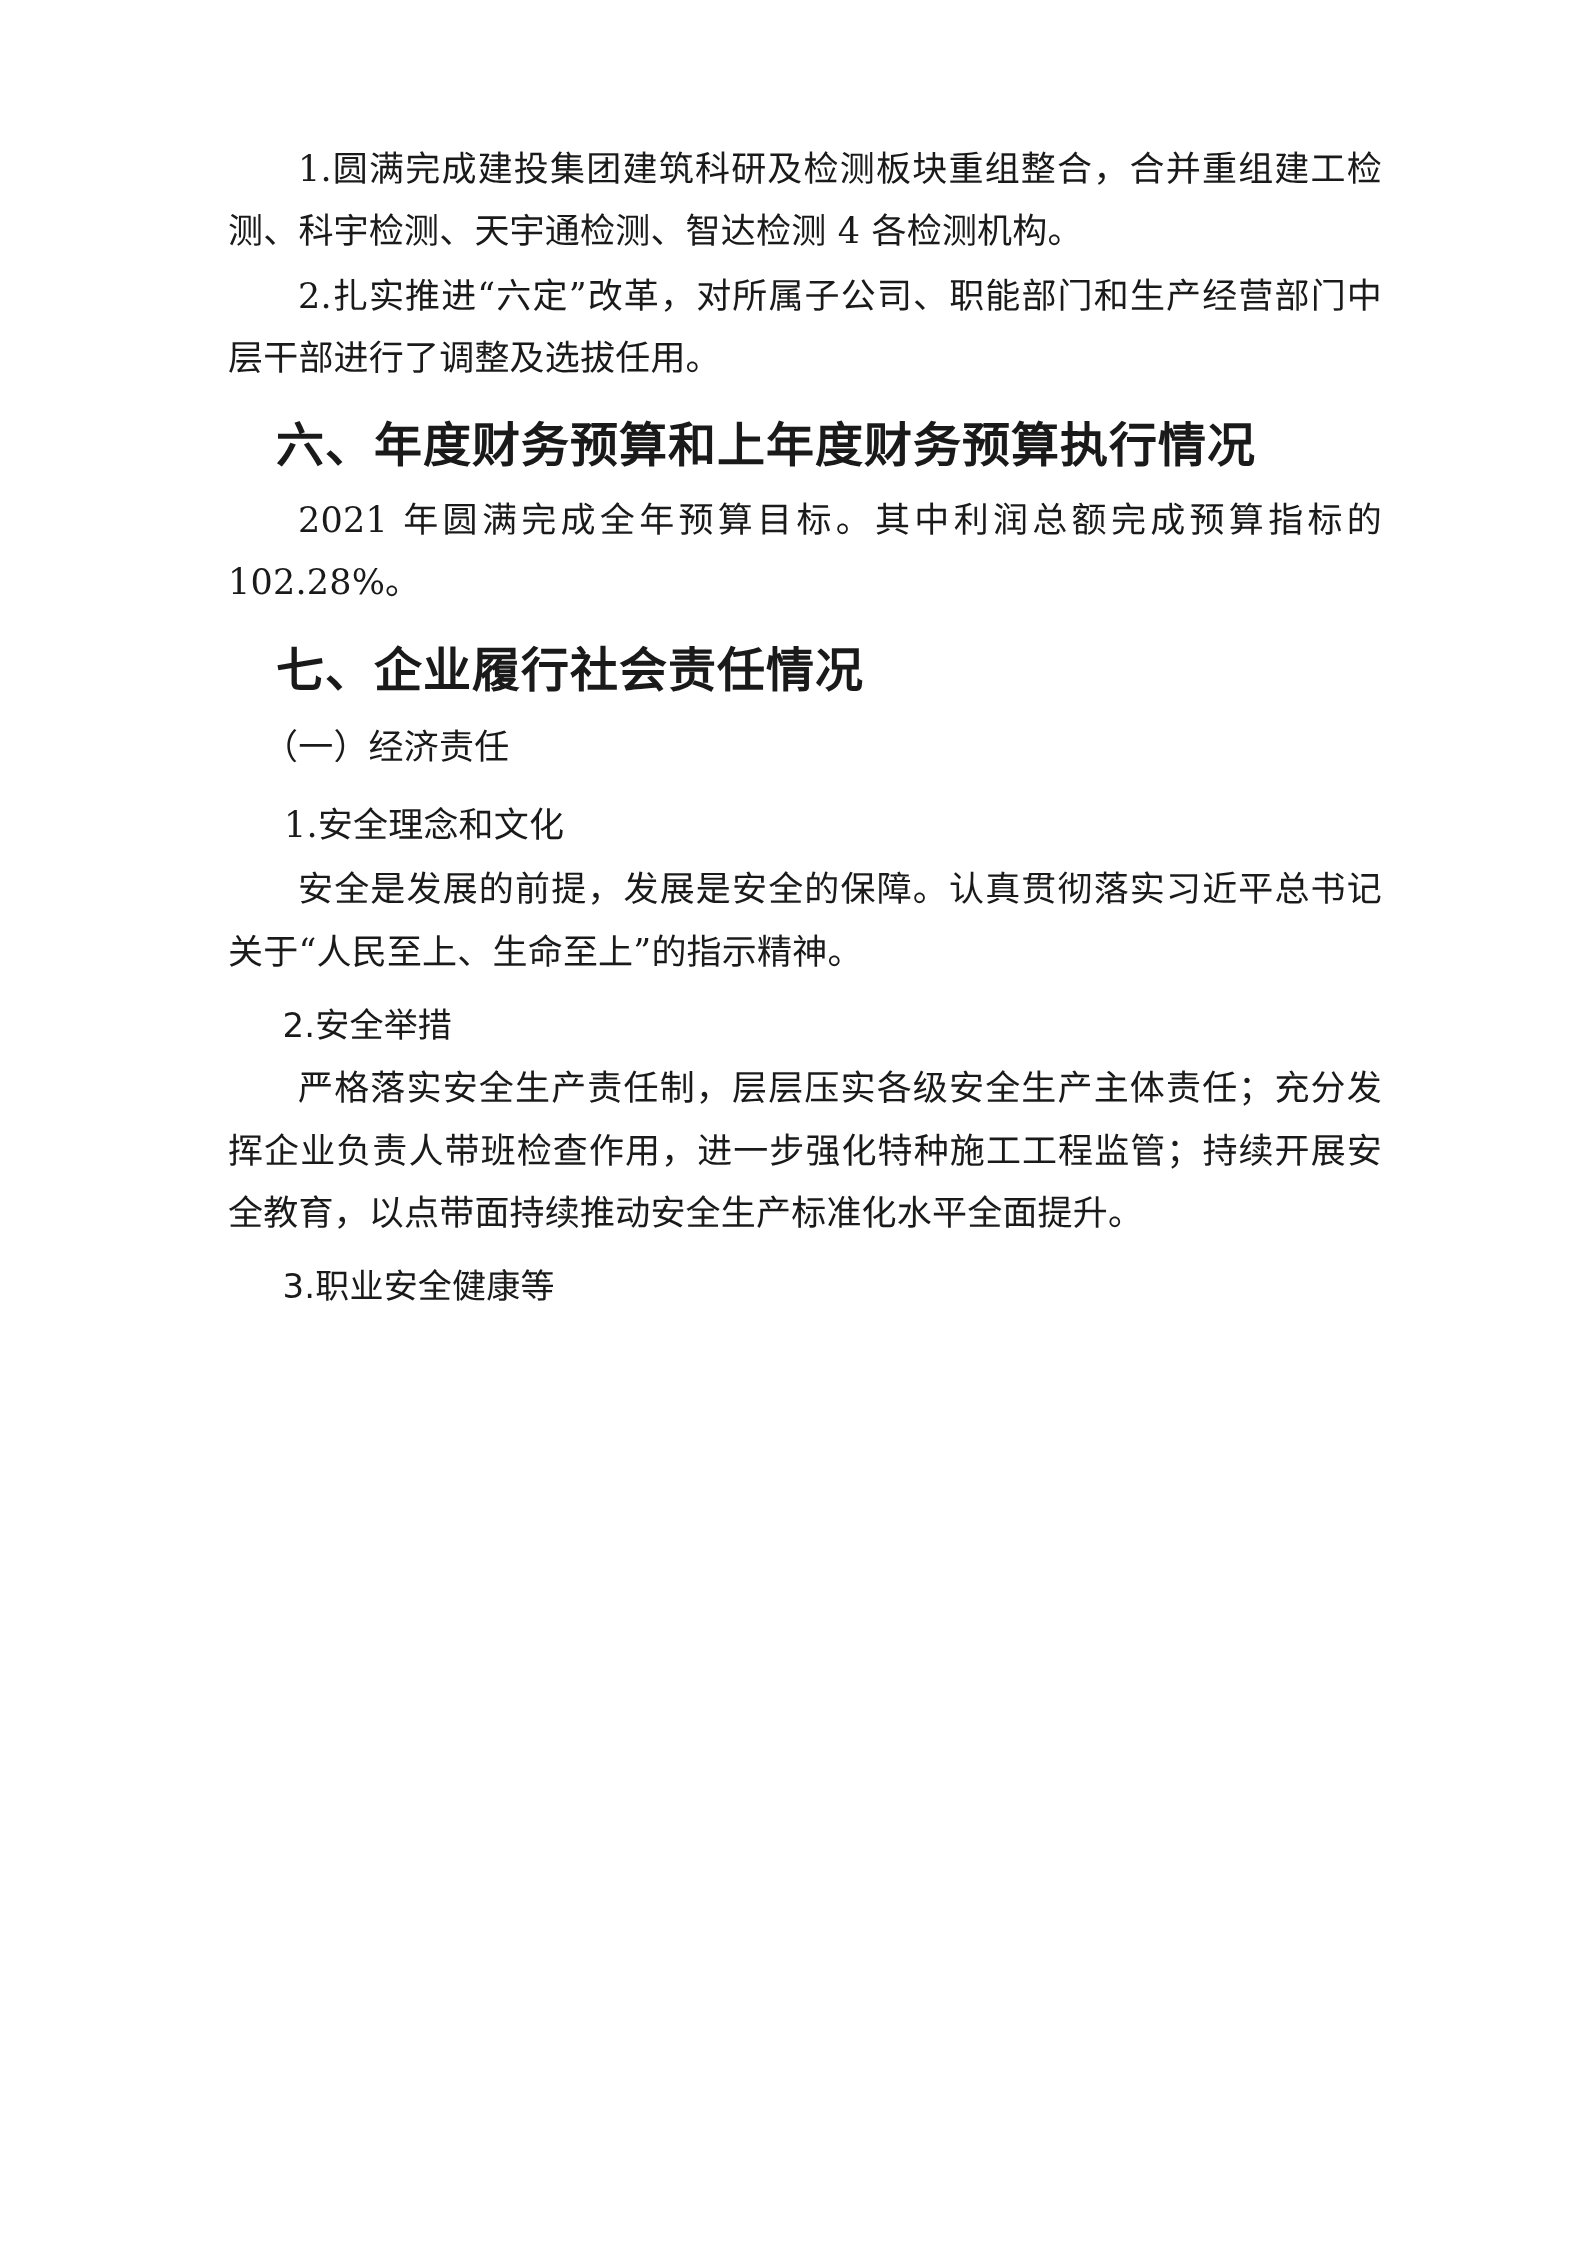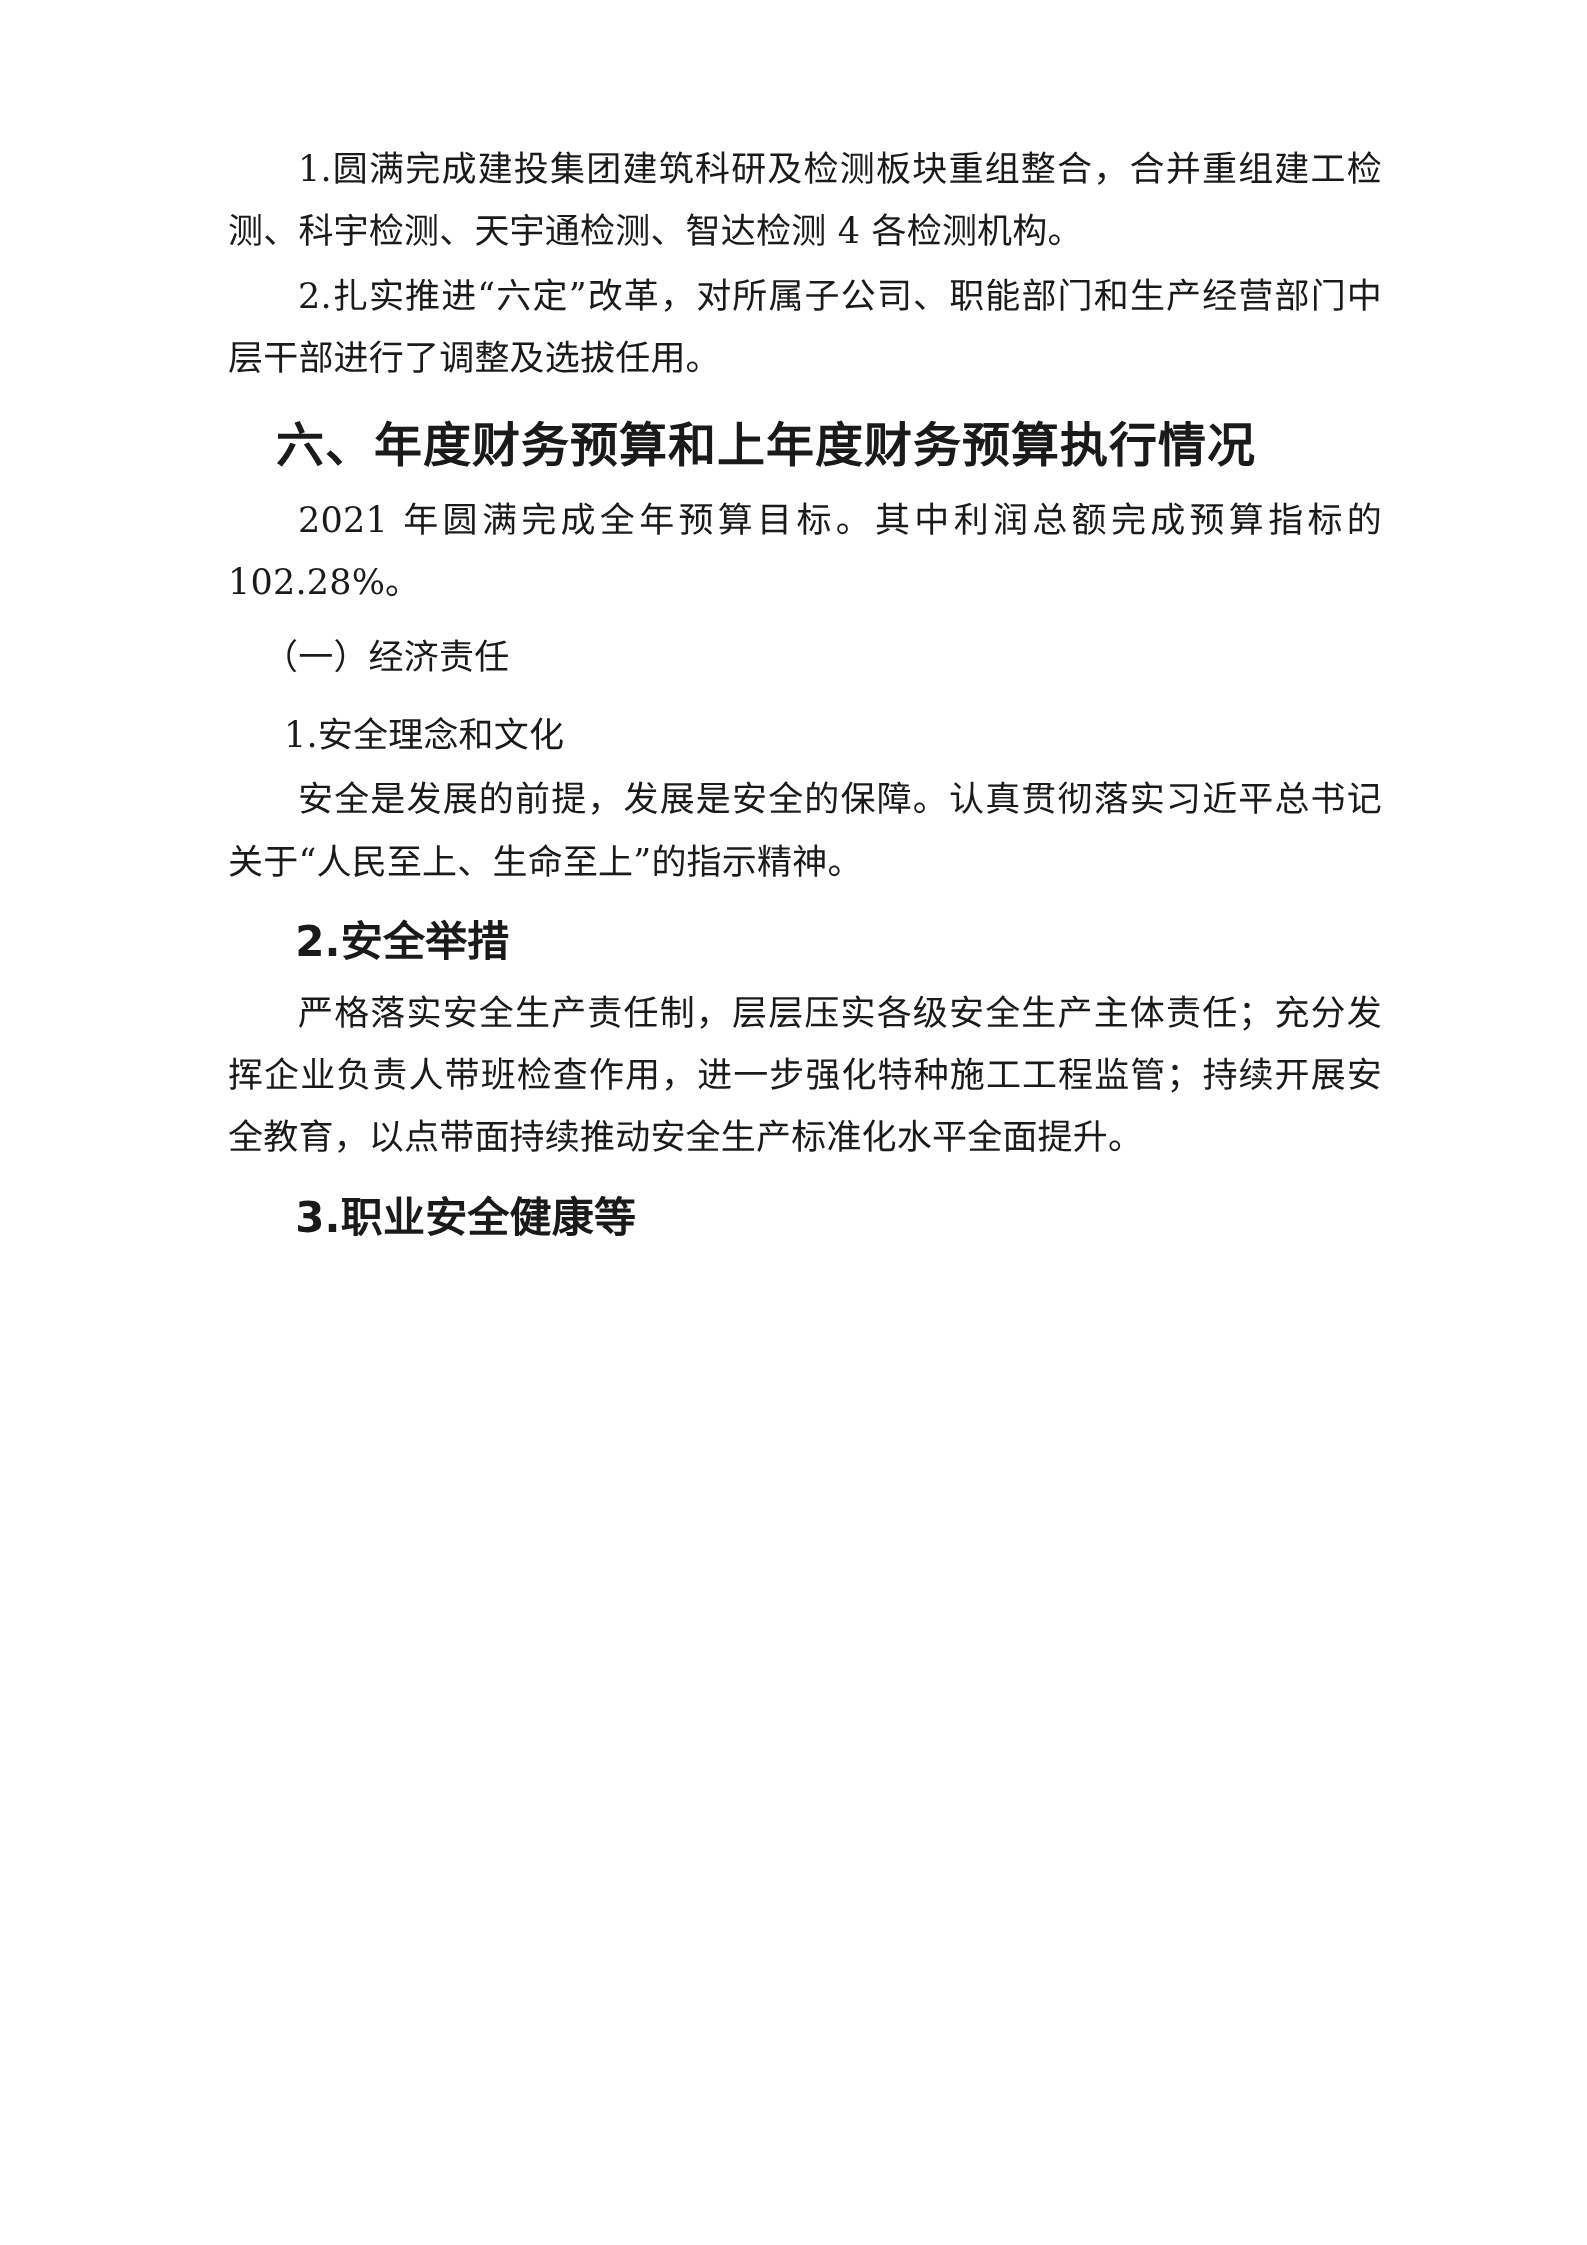--- a/index.html
+++ b/index.html
@@ -42,24 +42,24 @@
     text-indent: 1em;
     margin: 6px 0 2px 0;
     letter-spacing: 1px;
   }
   .sub-head {
     text-indent: 1em;
     margin: 4px 0 2px 0;
   }
   .sub-head-b {
     font-family: "DejaVu Sans", sans-serif;
-    font-weight: bold;
+    font-weight: normal;
     text-indent: 1.6em;
     margin: 4px 0 2px 0;
-    font-size: 42px;
+    font-size: 34px;
   }
   .item {
     text-indent: 1.6em;
     margin: 2px 0;
   }
   .spacer-sm { height: 6px; }
 </style>
 </head>
 <body>
 
@@ -71,20 +71,21 @@
     <p class="para">2.扎实推进“六定”改革，对所属子公司、职能部门和生产经营部门中层干部进行了调整及选拔任用。</p>
 
     <div class="spacer-sm"></div>
 
     <p class="heading">六、年度财务预算和上年度财务预算执行情况</p>
 
     <p class="para">2021 年圆满完成全年预算目标。其中利润总额完成预算指标的 102.28%。</p>
 
     <div class="spacer-sm"></div>
 
+    <p class="heading">七、企业履行社会责任情况</p>
 
     <p class="sub-head">（一）经济责任</p>
 
 
     <div class="spacer-sm"></div>
 
 
     <div class="spacer-sm"></div>
 
     <p class="item">1.安全理念和文化</p>

